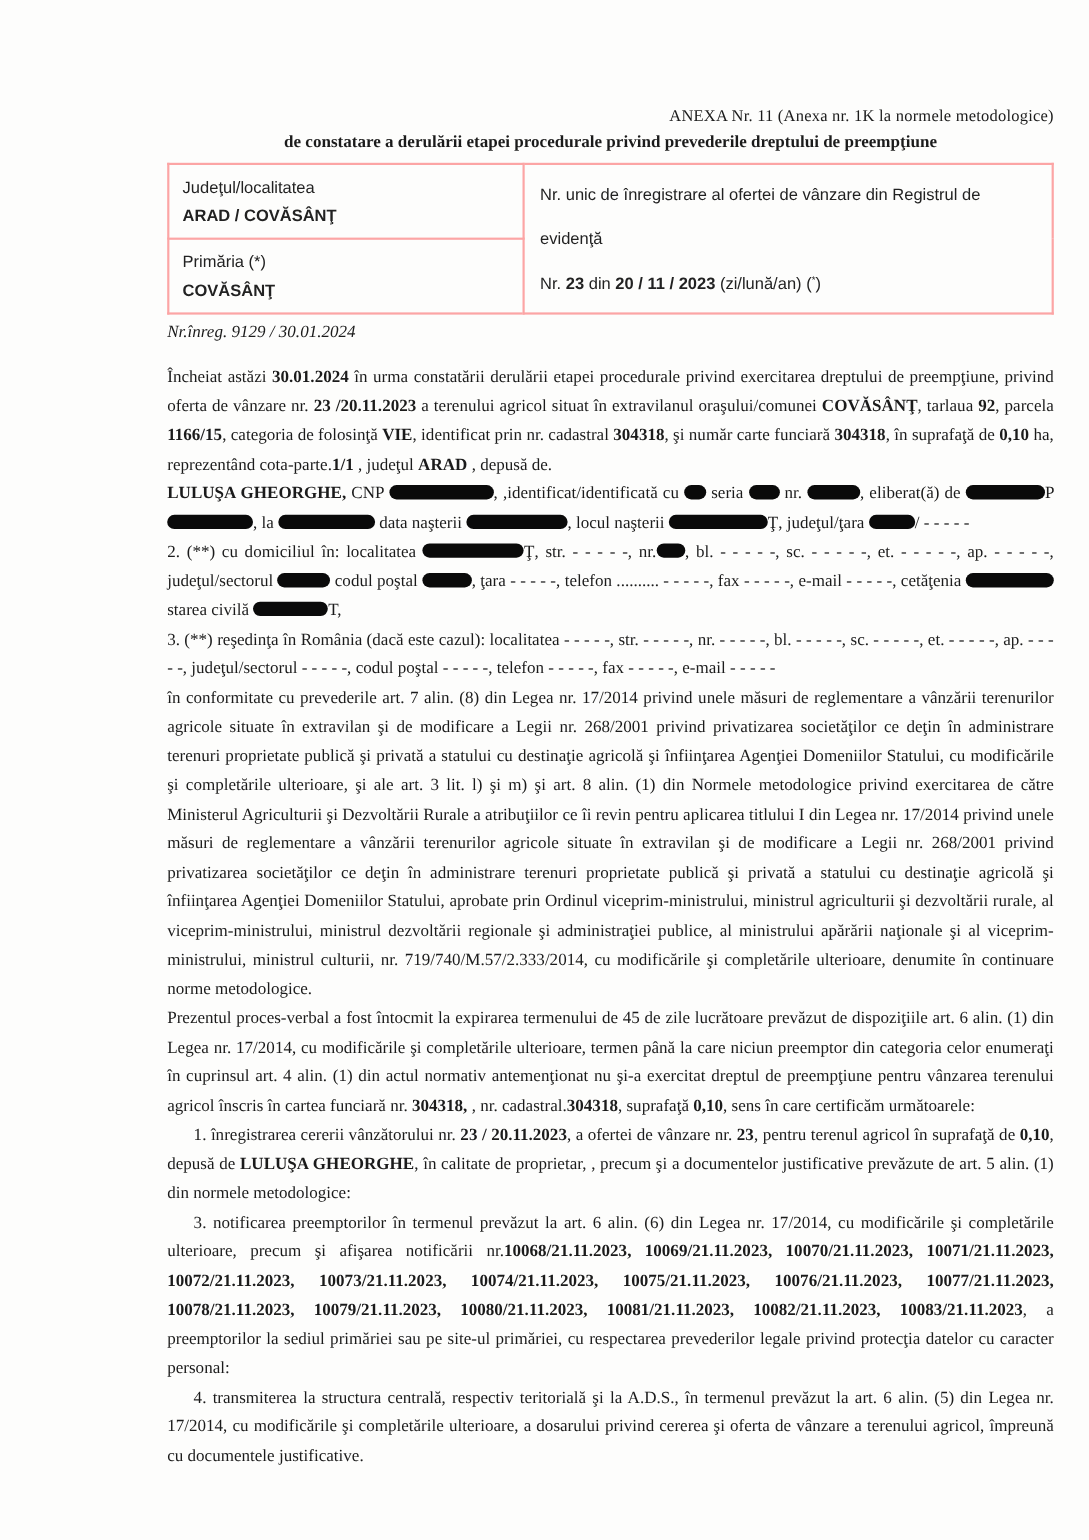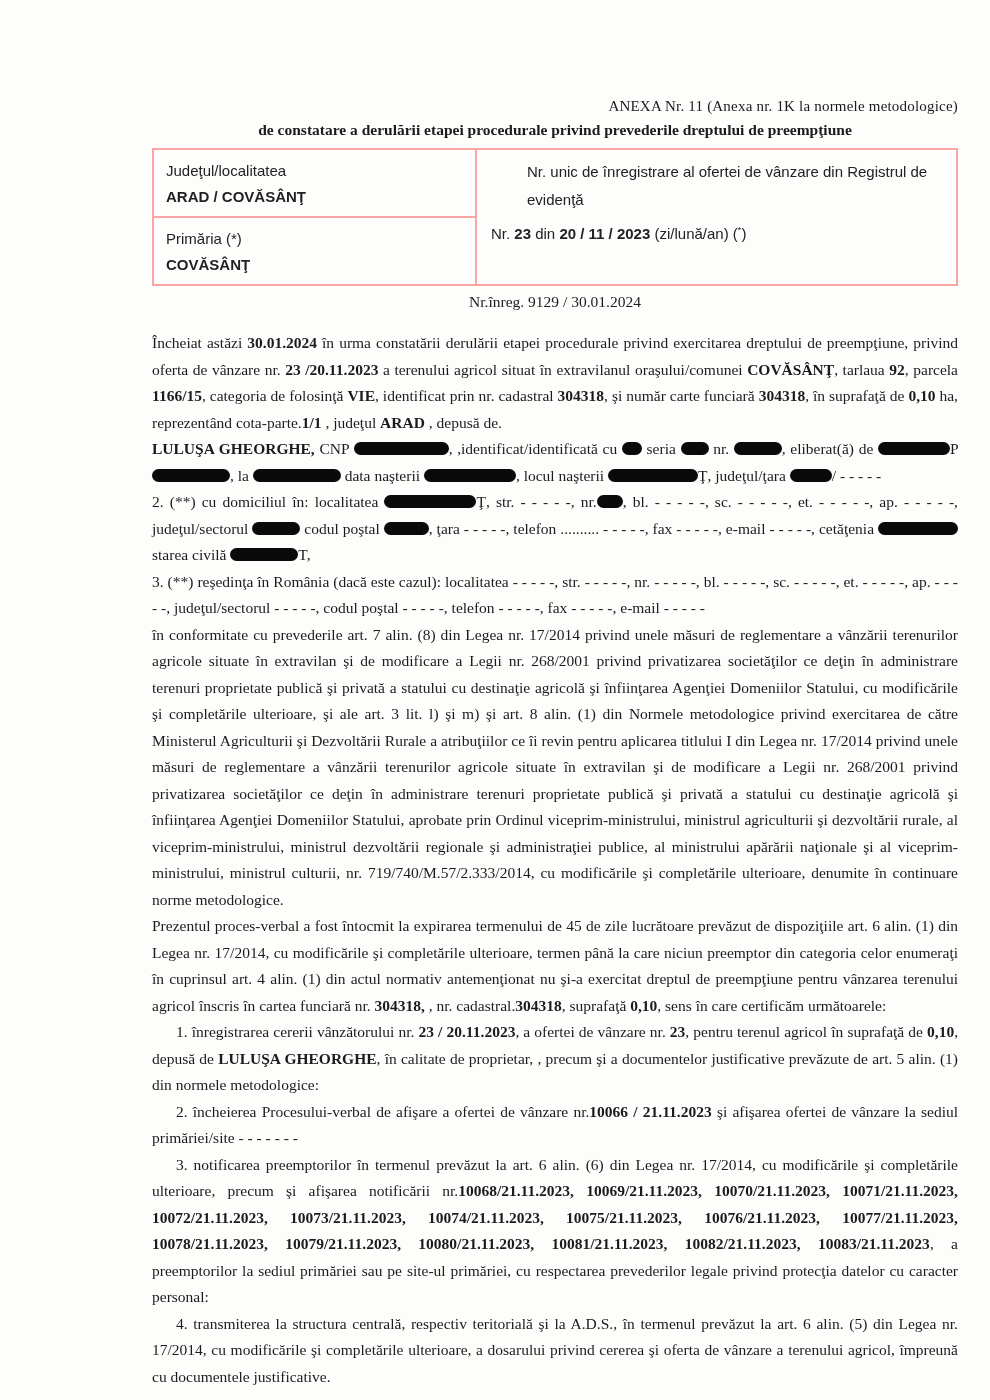--- a/index.html
+++ b/index.html
@@ -44,26 +44,27 @@
     border:2px solid #fca5a5;
     vertical-align:top;
     box-sizing:border-box;
   }
   td.cell-left{width:323px;padding:8px 12px 6px 12px;}
   td.cell-right{padding:8px 14px 6px 14px;}
   .cell-line{line-height:26px;}
   .bold{font-weight:bold;}
   .row1{height:68px;}
   .row2{height:52px;}
-  .rline1{line-height:28px;max-width:440px;margin-left:36px;}
+  .rline1{line-height:40px;max-width:440px;}
   .rline2{line-height:28px;margin-top:2px;}
   .regnote{
-    text-align:center;
+    text-align:left;
     font-size:15.5px;
     margin-top:7px;
+    font-style:italic;
   }
   .body{
     margin-top:19px;
     font-size:15.5px;
     line-height:26.5px;
     text-align:justify;
   }
   .body p{margin:0;}
   .body p.ind{text-indent:24px;}
   .b{font-weight:bold;margin-top:29px;}
@@ -109,19 +110,18 @@
   <div class="regnote">Nr.înreg. 9129 / 30.01.2024</div>
 
   <div class="body">
     <p><span>Încheiat astăzi </span><span class="b">30.01.2024</span><span> în urma constatării derulării etapei procedurale privind exercitarea dreptului de preempţiune, privind oferta de vânzare nr. </span><span class="b">23 /20.11.2023</span><span> a terenului agricol situat în extravilanul oraşului/comunei </span><span class="b">COVĂSÂNŢ</span><span>, tarlaua </span><span class="b">92</span><span>, parcela </span><span class="b">1166/15</span><span>, categoria de folosinţă </span><span class="b">VIE</span><span>, identificat prin nr. cadastral </span><span class="b">304318</span><span>, şi număr carte funciară </span><span class="b">304318</span><span>, în suprafaţă de </span><span class="b">0,10</span><span> ha, reprezentând cota-parte.</span><span class="b">1/1</span><span> , judeţul </span><span class="b">ARAD</span><span> , depusă de.</span></p>
     <p><span class="b">LULUŞA GHEORGHE,</span><span> CNP </span><span class="redact" style="width: 95px;"></span><span>, ,identificat/identificată cu </span><span class="redact" style="width: 20px;"></span><span> seria </span><span class="redact" style="width: 28px;"></span><span> nr. </span><span class="redact" style="width: 48px;"></span><span>, eliberat(ă) de </span><span class="redact" style="width: 72px;"></span><span>P </span><span class="redact" style="width: 78px;"></span><span>, la </span><span class="redact" style="width: 88px;"></span><span> data naşterii </span><span class="redact" style="width: 92px;"></span><span>, locul naşterii </span><span class="redact" style="width: 90px;"></span><span>Ţ, judeţul/ţara </span><span class="redact" style="width: 42px;"></span><span>/ - - - - -</span></p>
     <p><span>2. (**) cu domiciliul în: localitatea </span><span class="redact" style="width: 92px;"></span><span>Ţ, str. - - - - -, nr.</span><span class="redact" style="width: 26px;"></span><span>, bl. - - - - -, sc. - - - - -, et. - - - - -, ap. - - - - -, judeţul/sectorul </span><span class="redact" style="width: 48px;"></span><span> codul poştal </span><span class="redact" style="width: 45px;"></span><span>, ţara - - - - -, telefon .......... - - - - -, fax - - - - -, e-mail - - - - -, cetăţenia </span><span class="redact" style="width: 80px;"></span><span> starea civilă </span><span class="redact" style="width: 68px;"></span><span>T,</span></p>
     <p><span>3. (**) reşedinţa în România (dacă este cazul): localitatea - - - - -, str. - - - - -, nr. - - - - -, bl. - - - - -, sc. - - - - -, et. - - - - -, ap. - - - - -, judeţul/sectorul - - - - -, codul poştal - - - - -, telefon - - - - -, fax - - - - -, e-mail - - - - -</span></p>
     <p><span>în conformitate cu prevederile art. 7 alin. (8) din Legea nr. 17/2014 privind unele măsuri de reglementare a vânzării terenurilor agricole situate în extravilan şi de modificare a Legii nr. 268/2001 privind privatizarea societăţilor ce deţin în administrare terenuri proprietate publică şi privată a statului cu destinaţie agricolă şi înfiinţarea Agenţiei Domeniilor Statului, cu modificările şi completările ulterioare, şi ale art. 3 lit. l) şi m) şi art. 8 alin. (1) din Normele metodologice privind exercitarea de către Ministerul Agriculturii şi Dezvoltării Rurale a atribuţiilor ce îi revin pentru aplicarea titlului I din Legea nr. 17/2014 privind unele măsuri de reglementare a vânzării terenurilor agricole situate în extravilan şi de modificare a Legii nr. 268/2001 privind privatizarea societăţilor ce deţin în administrare terenuri proprietate publică şi privată a statului cu destinaţie agricolă şi înfiinţarea Agenţiei Domeniilor Statului, aprobate prin Ordinul viceprim-ministrului, ministrul agriculturii şi dezvoltării rurale, al viceprim-ministrului, ministrul dezvoltării regionale şi administraţiei publice, al ministrului apărării naţionale şi al viceprim-ministrului, ministrul culturii, nr. 719/740/M.57/2.333/2014, cu modificările şi completările ulterioare, denumite în continuare norme metodologice.</span></p>
     <p><span>Prezentul proces-verbal a fost întocmit la expirarea termenului de 45 de zile lucrătoare prevăzut de dispoziţiile art. 6 alin. (1) din Legea nr. 17/2014, cu modificările şi completările ulterioare, termen până la care niciun preemptor din categoria celor enumeraţi în cuprinsul art. 4 alin. (1) din actul normativ antemenţionat nu şi-a exercitat dreptul de preempţiune pentru vânzarea terenului agricol înscris în cartea funciară nr. </span><span class="b">304318,</span><span> , nr. cadastral.</span><span class="b">304318</span><span>, suprafaţă </span><span class="b">0,10</span><span>, sens în care certificăm următoarele:</span></p>
     <p class="ind"><span>1. înregistrarea cererii vânzătorului nr. </span><span class="b">23 / 20.11.2023</span><span>, a ofertei de vânzare nr. </span><span class="b">23</span><span>, pentru terenul agricol în suprafaţă de </span><span class="b">0,10</span><span>, depusă de </span><span class="b">LULUŞA GHEORGHE</span><span>, în calitate de proprietar, , precum şi a documentelor justificative prevăzute de art. 5 alin. (1) din normele metodologice:</span></p>
-    <p class="ind"><span>2. încheierea Procesului-verbal de afişare a ofertei de vânzare nr.</span><span class="b">10066 / 21.11.2023</span><span> şi afişarea ofertei de vânzare la sediul primăriei/site - - - - - - -</span></p>
     <p class="ind"><span>3. notificarea preemptorilor în termenul prevăzut la art. 6 alin. (6) din Legea nr. 17/2014, cu modificările şi completările ulterioare, precum şi afişarea notificării nr.</span><span class="b">10068/21.11.2023, 10069/21.11.2023, 10070/21.11.2023, 10071/21.11.2023, 10072/21.11.2023, 10073/21.11.2023, 10074/21.11.2023, 10075/21.11.2023, 10076/21.11.2023, 10077/21.11.2023, 10078/21.11.2023, 10079/21.11.2023, 10080/21.11.2023, 10081/21.11.2023, 10082/21.11.2023, 10083/21.11.2023</span><span>, a preemptorilor la sediul primăriei sau pe site-ul primăriei, cu respectarea prevederilor legale privind protecţia datelor cu caracter personal:</span></p>
     <p class="ind"><span>4. transmiterea la structura centrală, respectiv teritorială şi la A.D.S., în termenul prevăzut la art. 6 alin. (5) din Legea nr. 17/2014, cu modificările şi completările ulterioare, a dosarului privind cererea şi oferta de vânzare a terenului agricol, împreună cu documentele justificative.</span></p>
 
   </div>
 
 </div>
 
 </body></html>

